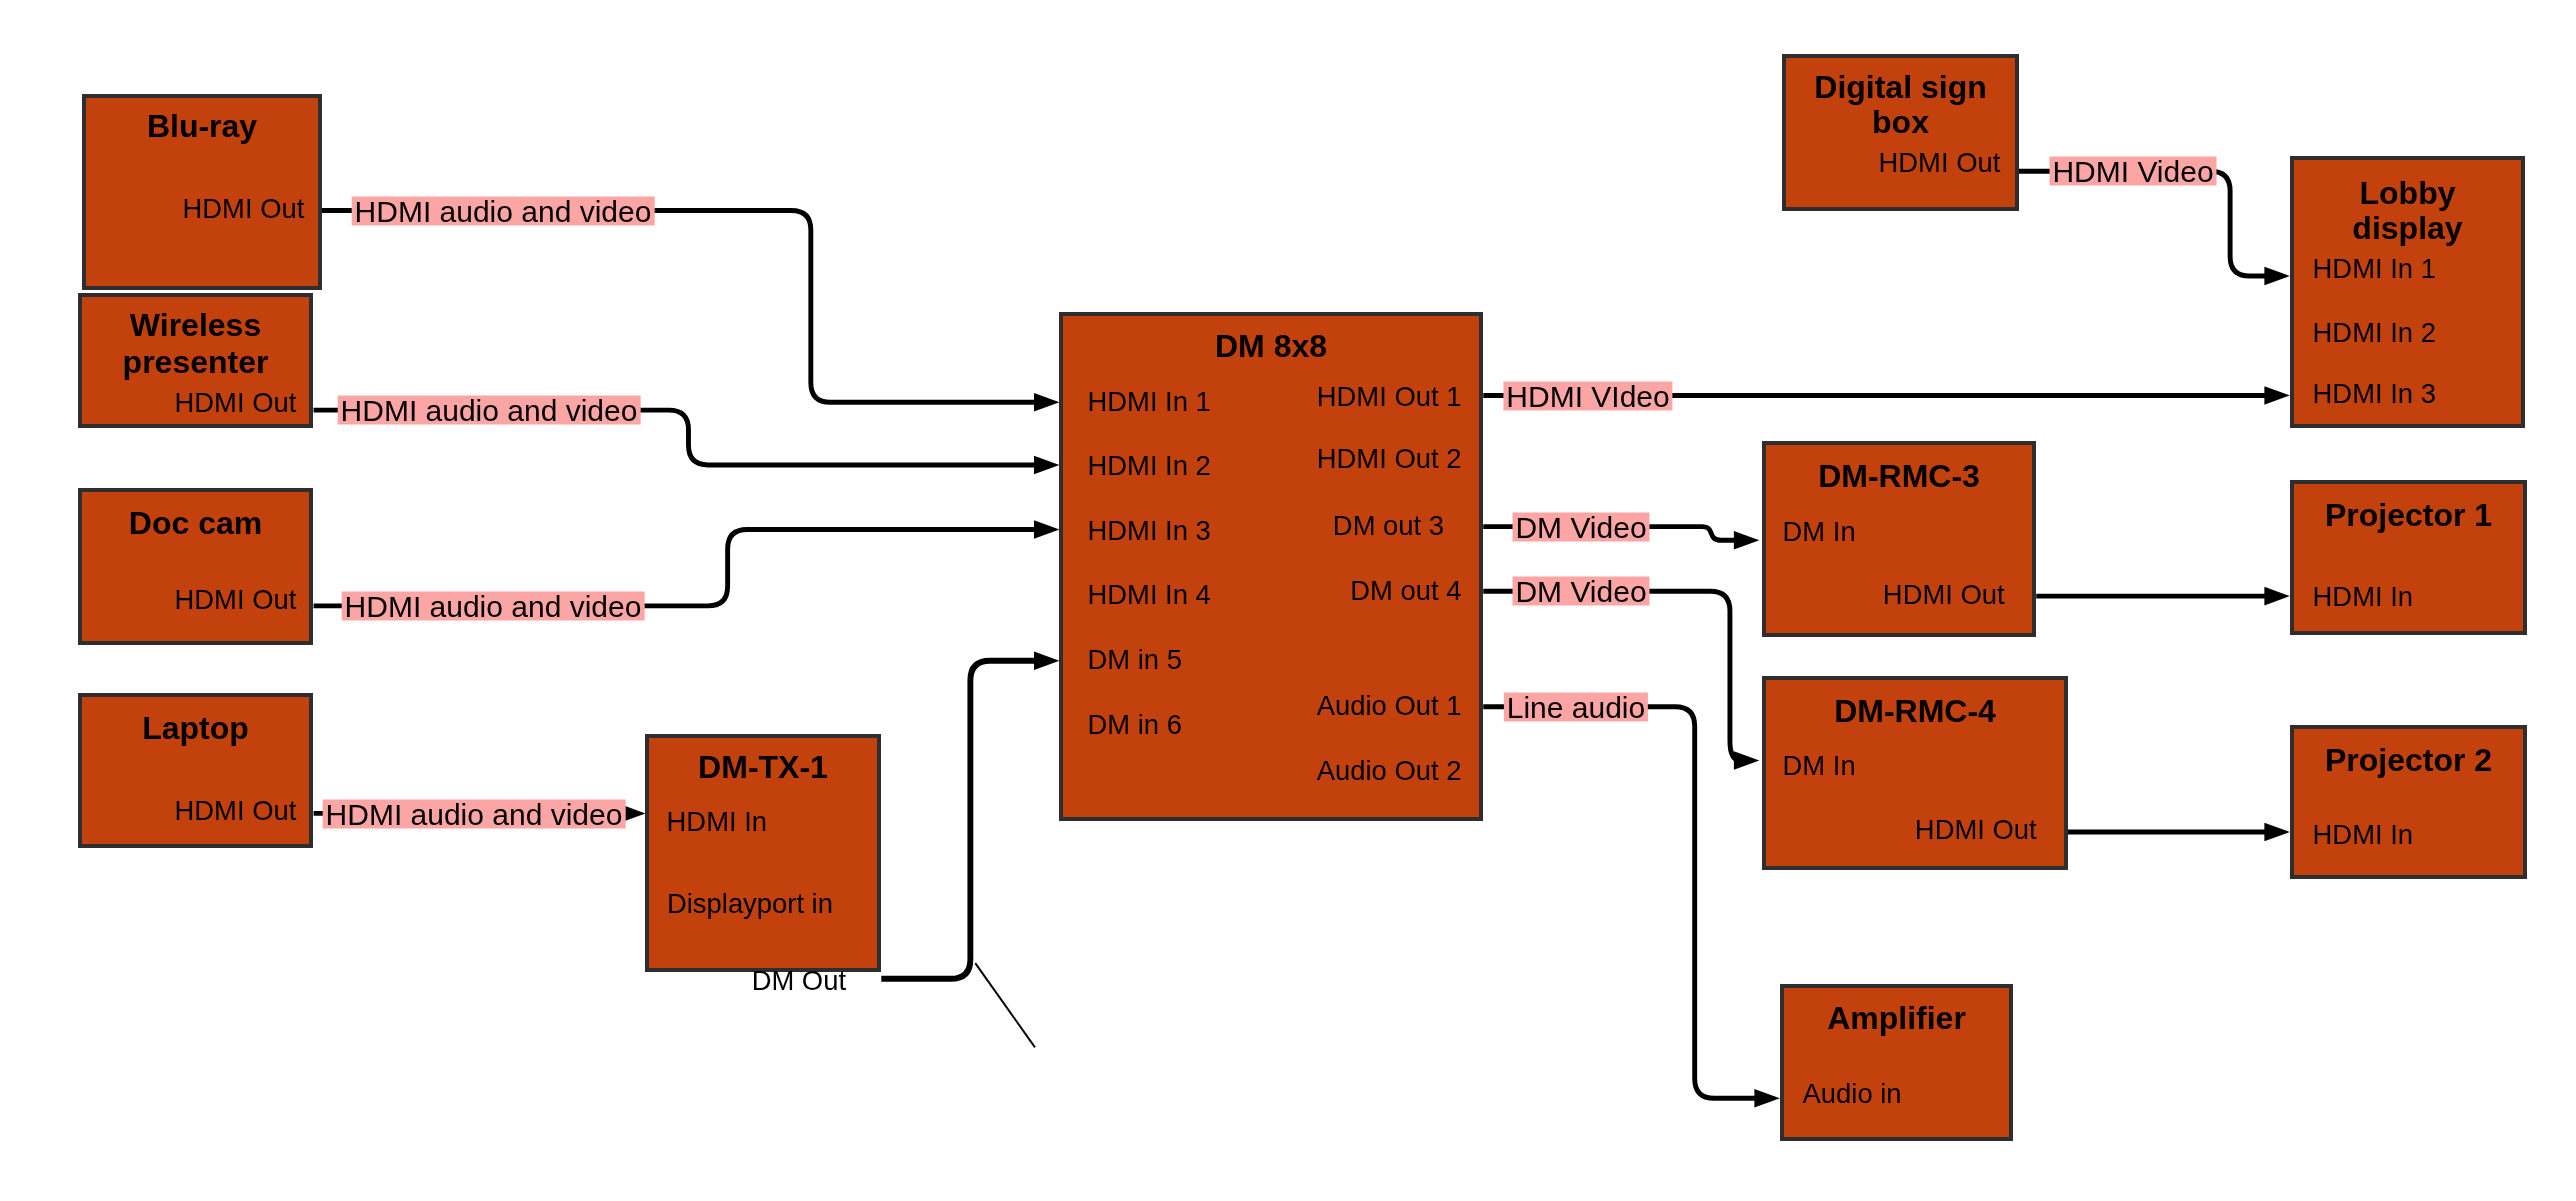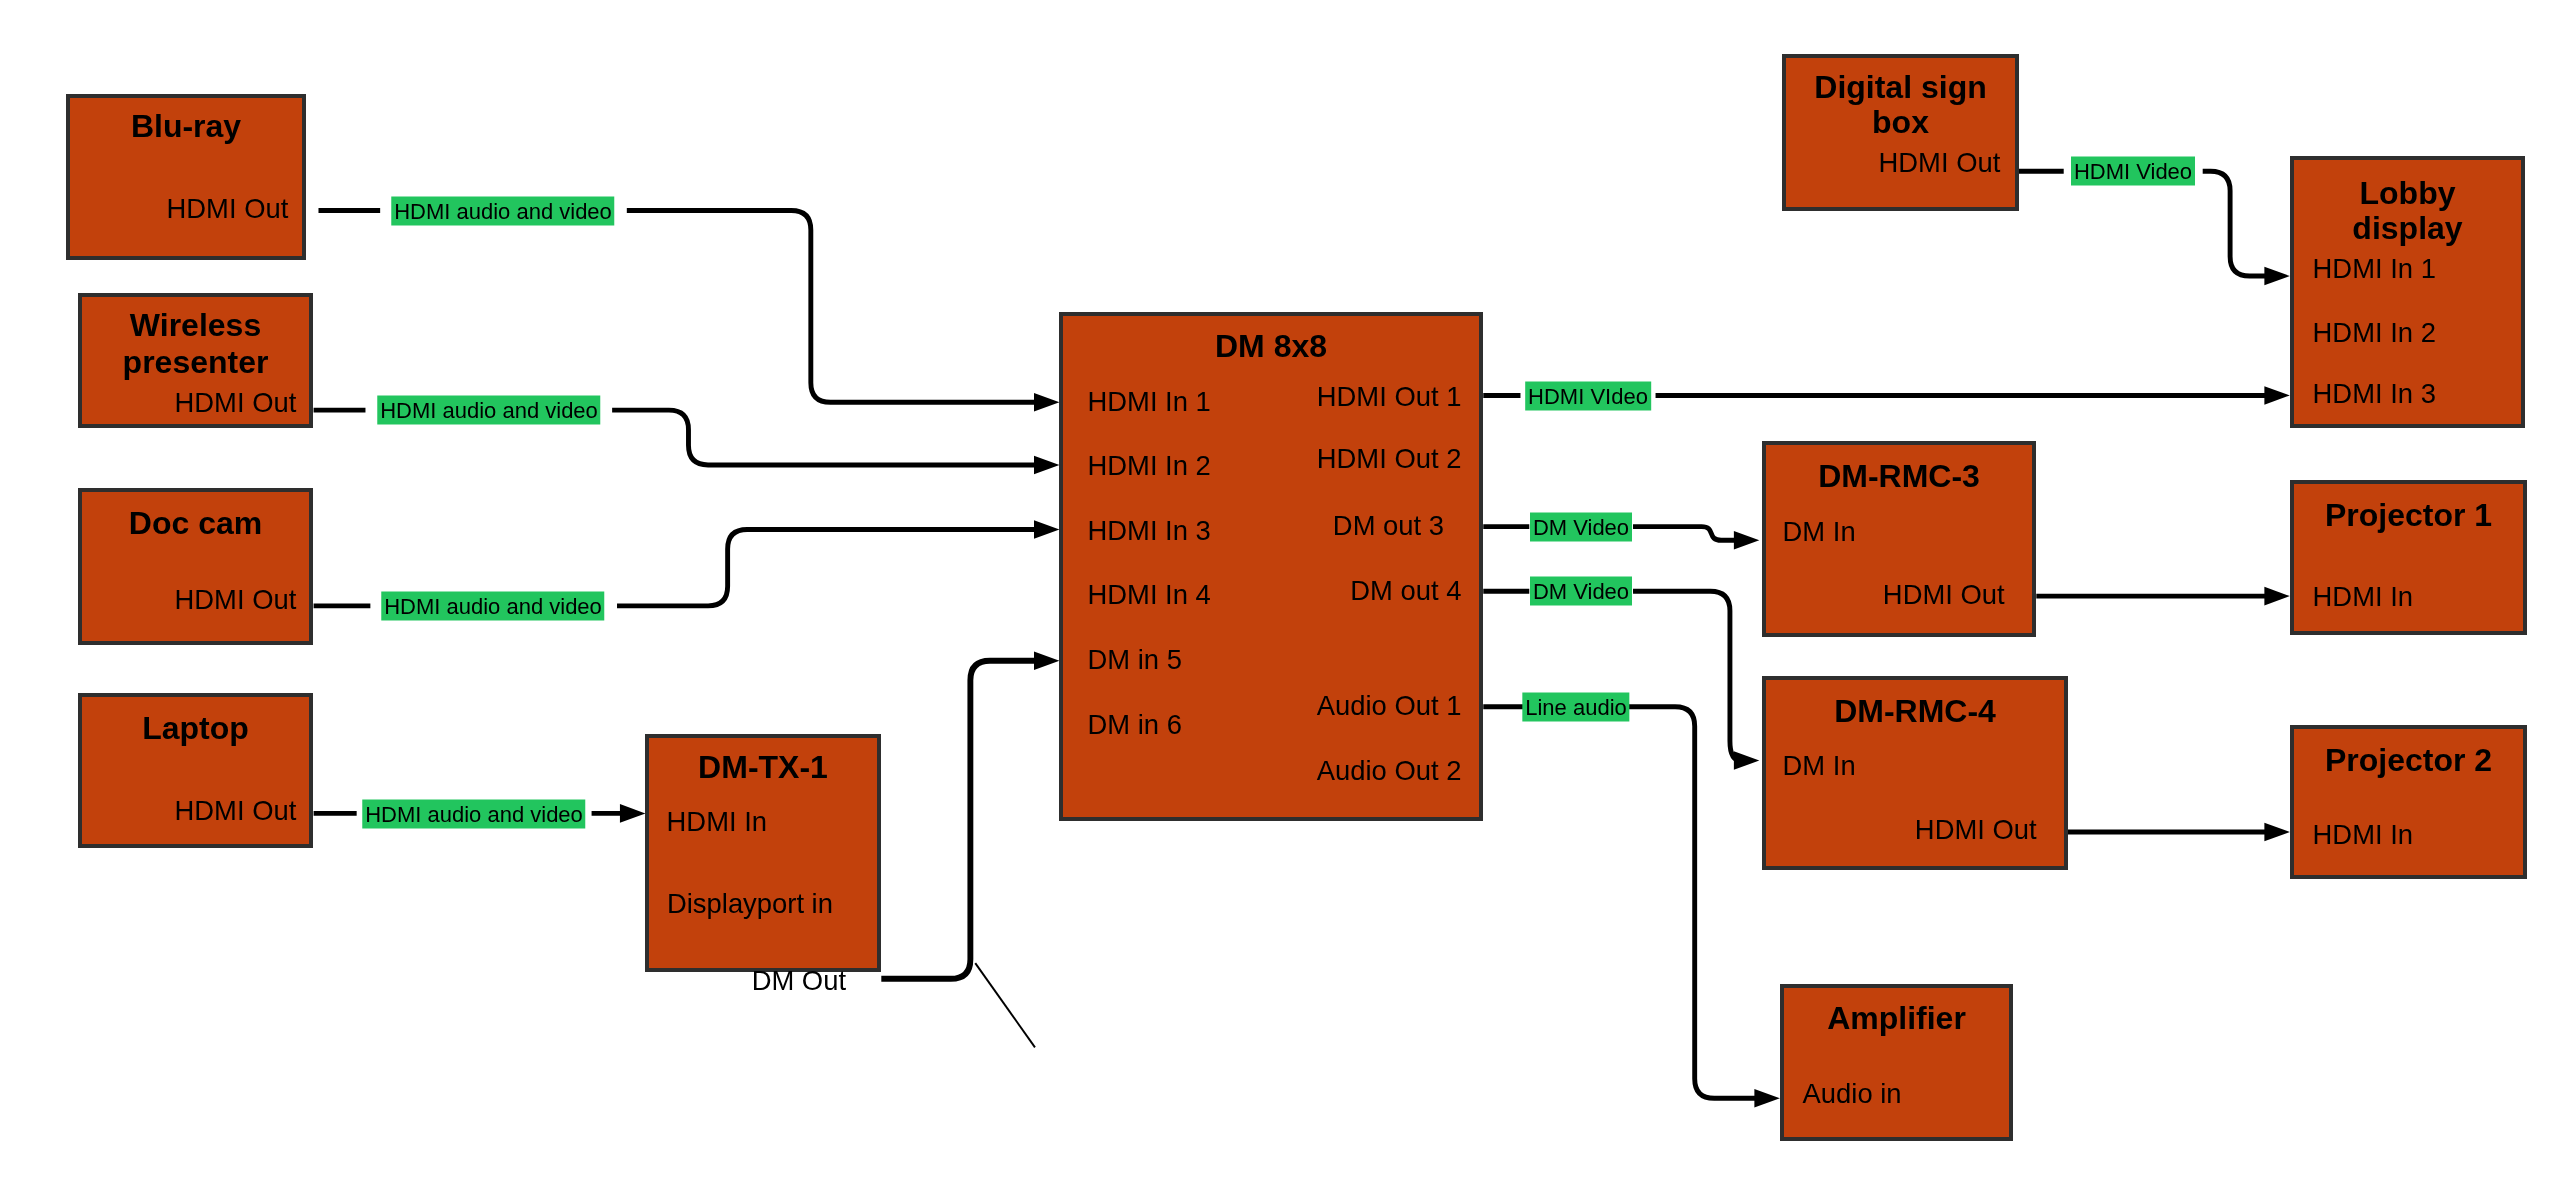--- a/index.html
+++ b/index.html
@@ -27,23 +27,23 @@
   }
   .title.wrap{white-space:normal;}
   .port{
     position:absolute;
     font-size:27.4px;line-height:33px;
     white-space:nowrap;
   }
   .edge-label{
     position:absolute;
     transform:translate(-50%,-50%);
-    font-size:22px;line-height:29px;
+    font-size:30px;line-height:29px;
     white-space:nowrap;
-    background:#22c55e;
+    background:#fca5a5;
     padding:0 2.9px;
   }
   .callout{
     position:absolute;
     left:1035px;top:1026px;width:201px;height:78px;
     border:2px dashed #444;
     box-sizing:border-box;
     display:flex;align-items:center;justify-content:center;
     text-align:center;
     font-size:23.5px;line-height:28px;
@@ -92,21 +92,21 @@
       <polygon points="2339,404 2313,394.5 2313,413.5"></polygon>
       <polygon points="2339,282 2313,272.5 2313,291.5"></polygon>
       <polygon points="1797,552 1771,542.5 1771,561.5"></polygon>
       <polygon points="1797,777 1771,767.5 1771,786.5"></polygon>
       <polygon points="1818,1122 1792,1112.5 1792,1131.5"></polygon>
       <polygon points="2339,609 2313,599.5 2313,618.5"></polygon>
       <polygon points="2339,850 2313,840.5 2313,859.5"></polygon>
     </g>
   </svg>
 
-  <div class="node" style="left:66px;top:94px;width:240px;height:166px;">
+  <div class="node" style="left:82px;top:94px;width:240px;height:196px;">
     <div class="title" style="top:9.8px;">Blu-ray</div>
     <div class="port" style="top:94px;right:13.7px;">HDMI Out</div>
   </div>
 
   <div class="node" style="left:78px;top:293px;width:235px;height:135px;">
     <div class="title wrap" style="top:9.8px;width:186px;">Wireless presenter</div>
     <div class="port" style="top:89px;right:12.7px;">HDMI Out</div>
   </div>
 
   <div class="node" style="left:78px;top:488px;width:235px;height:157px;">

